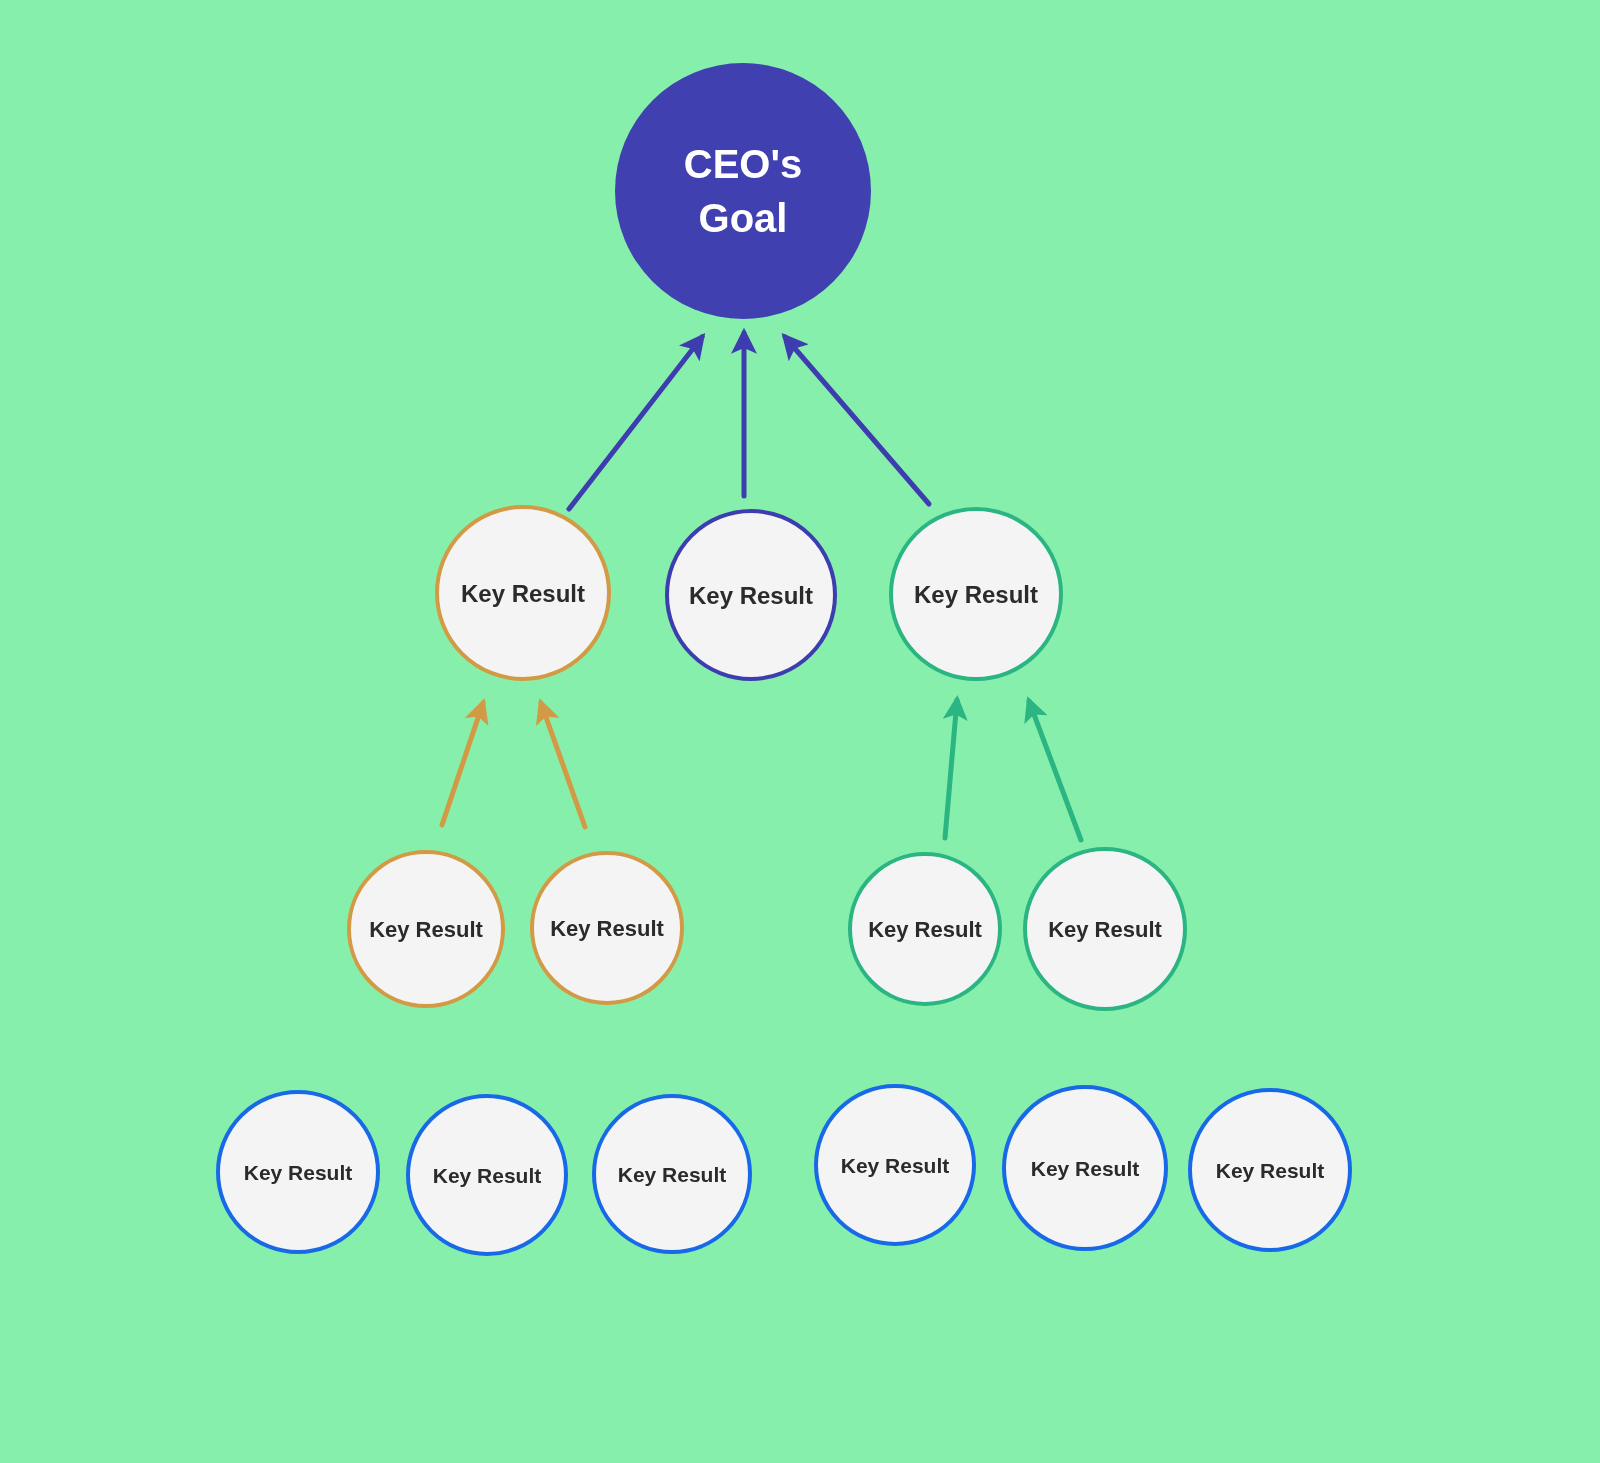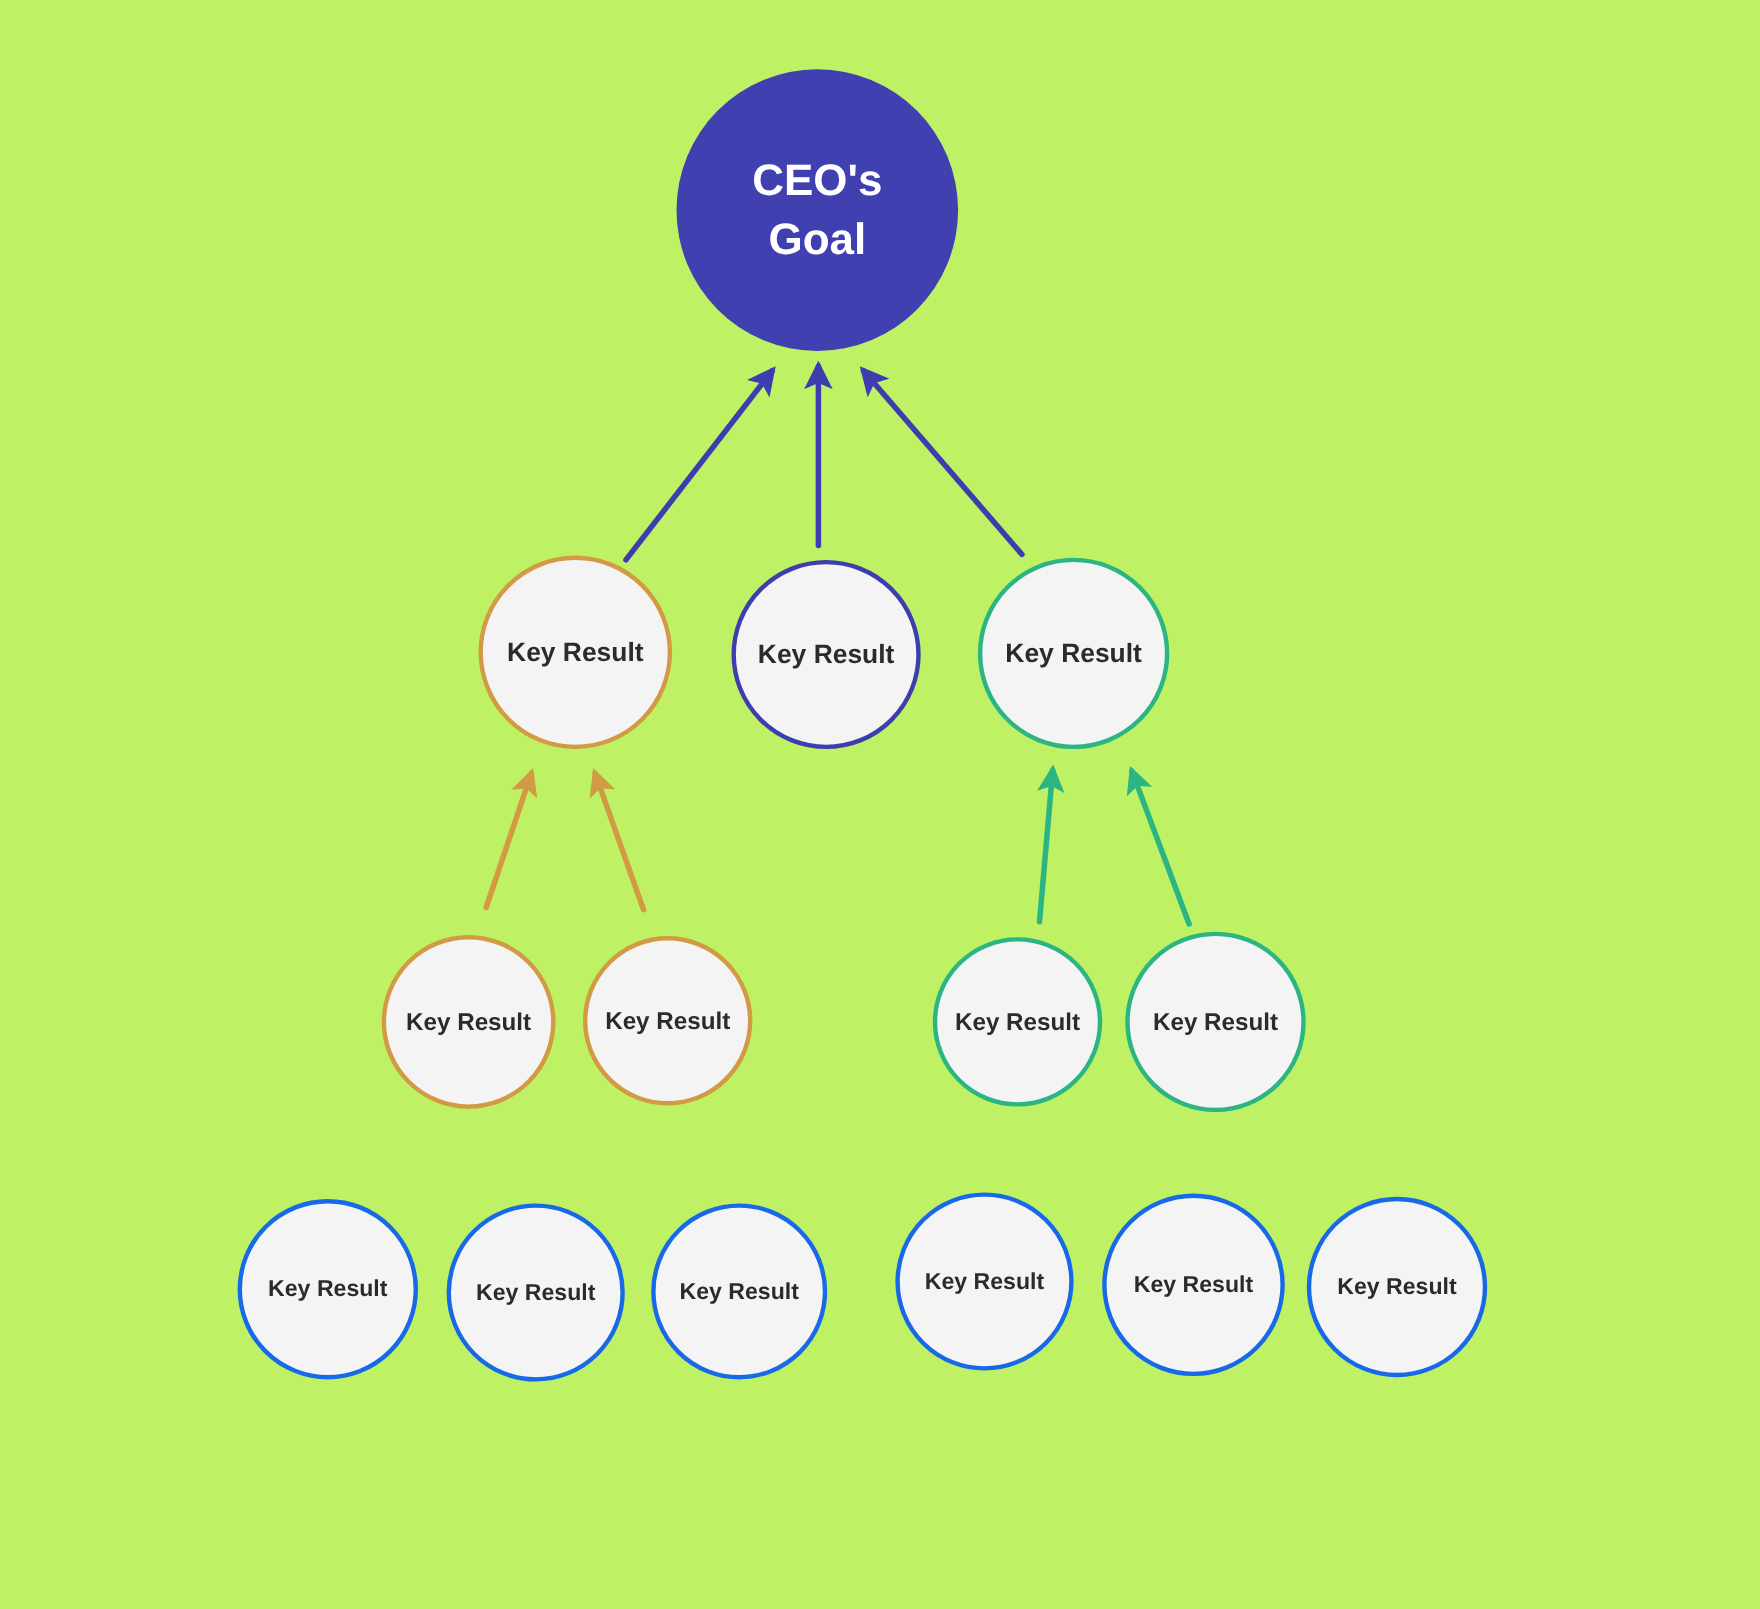--- a/index.html
+++ b/index.html
@@ -10,21 +10,21 @@
   body {
     font-family: "Liberation Sans", sans-serif;
     width: 1600px;
     height: 1463px;
     overflow: hidden;
   }
   #diagram-root {
     position: relative;
     width: 1600px;
     height: 1463px;
-    background: #bef264;
+    background: #86efac;
   }
   #okr-svg {
     position: absolute;
     top: 0;
     left: 0;
     width: 1600px;
     height: 1463px;
   }
   .node-label {
     font-family: "Liberation Sans", sans-serif;

